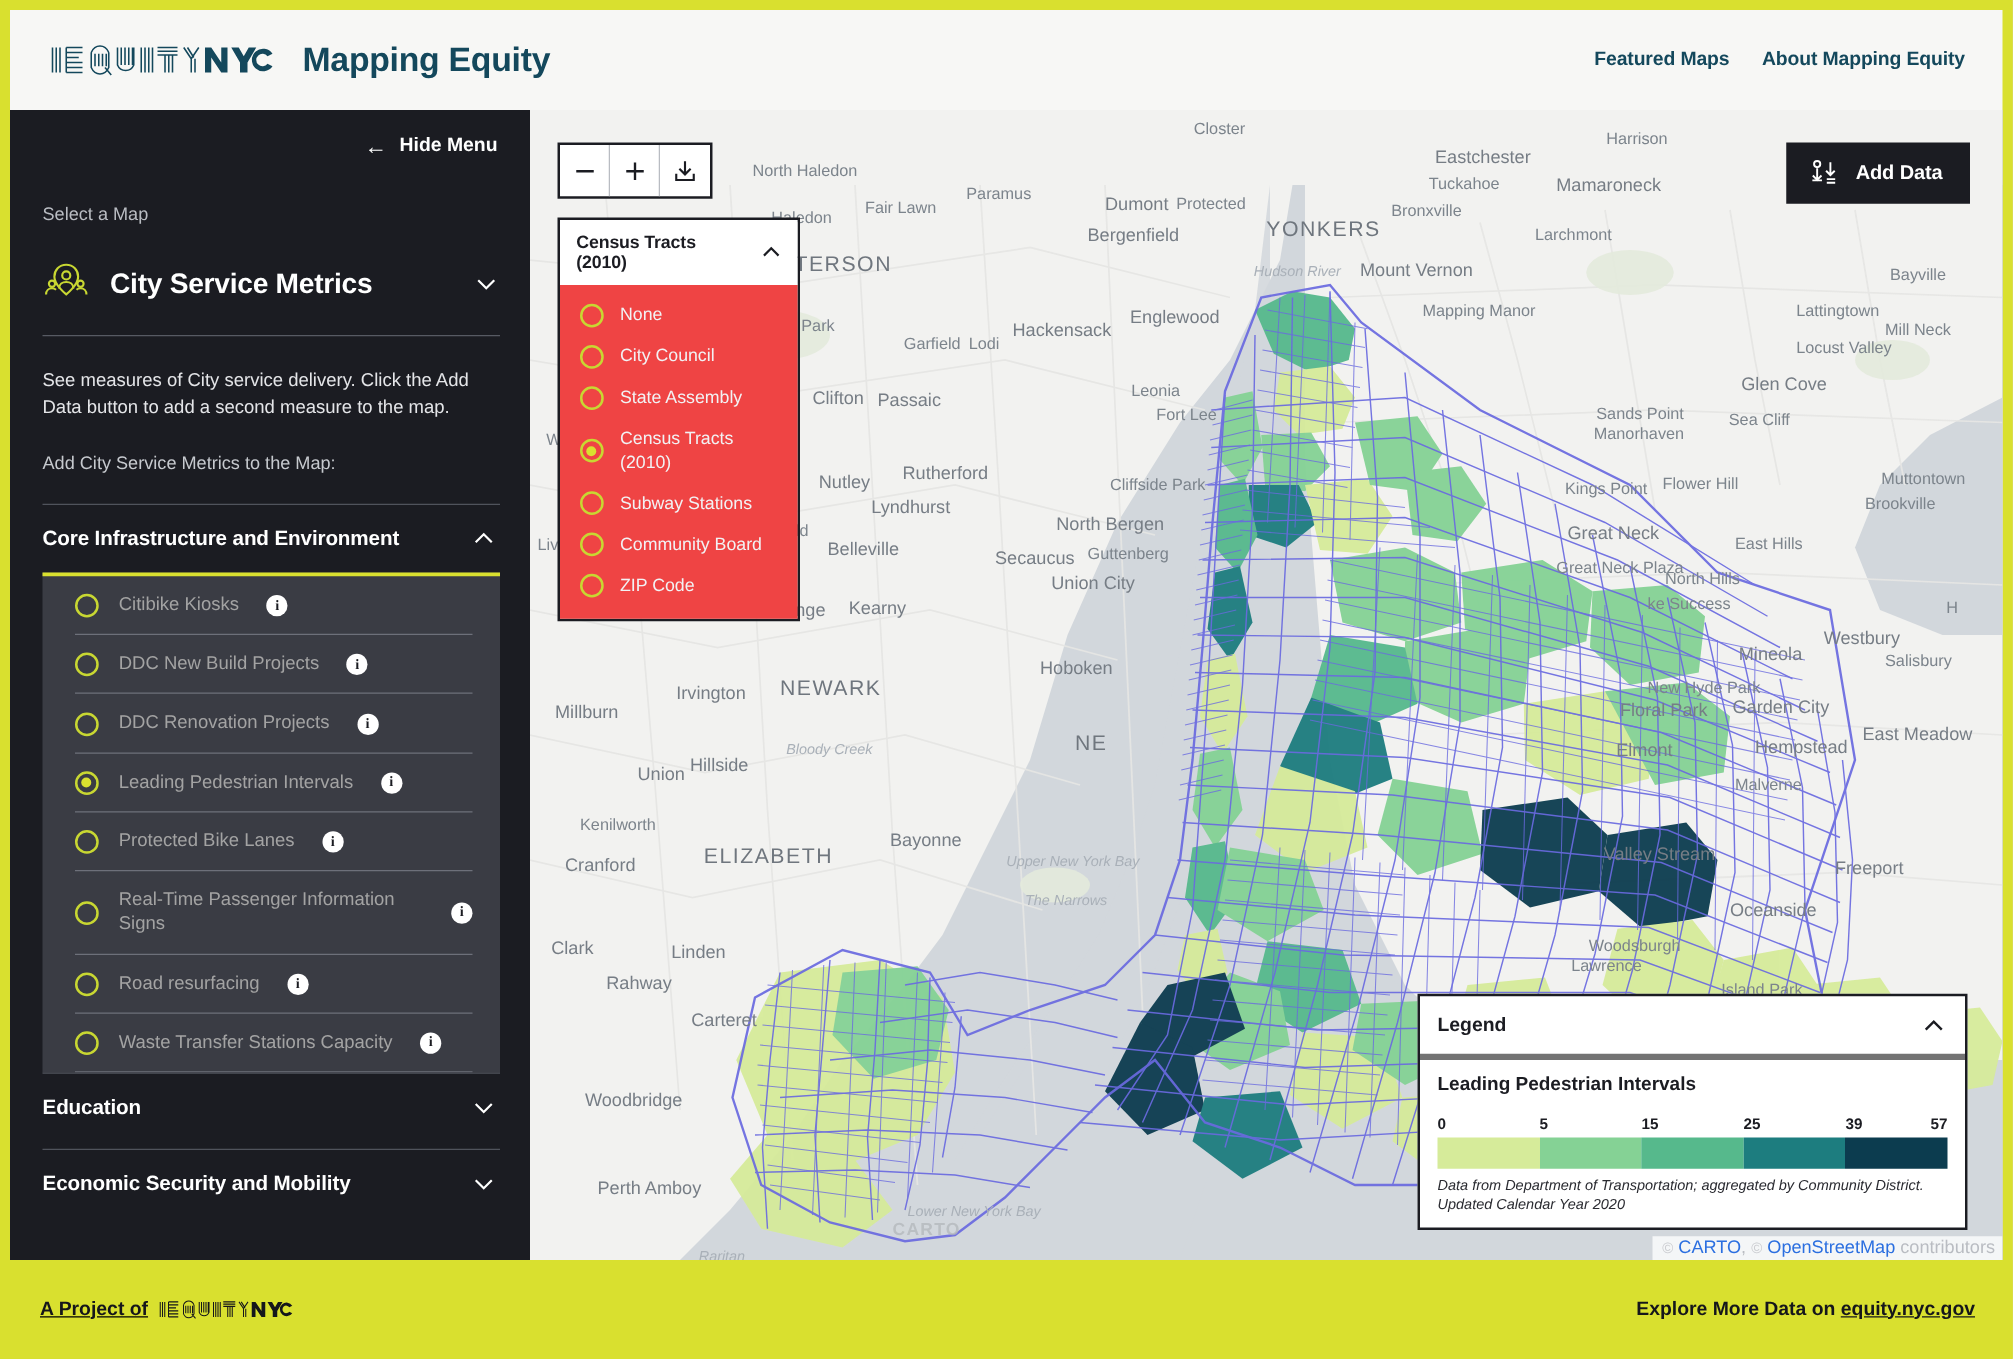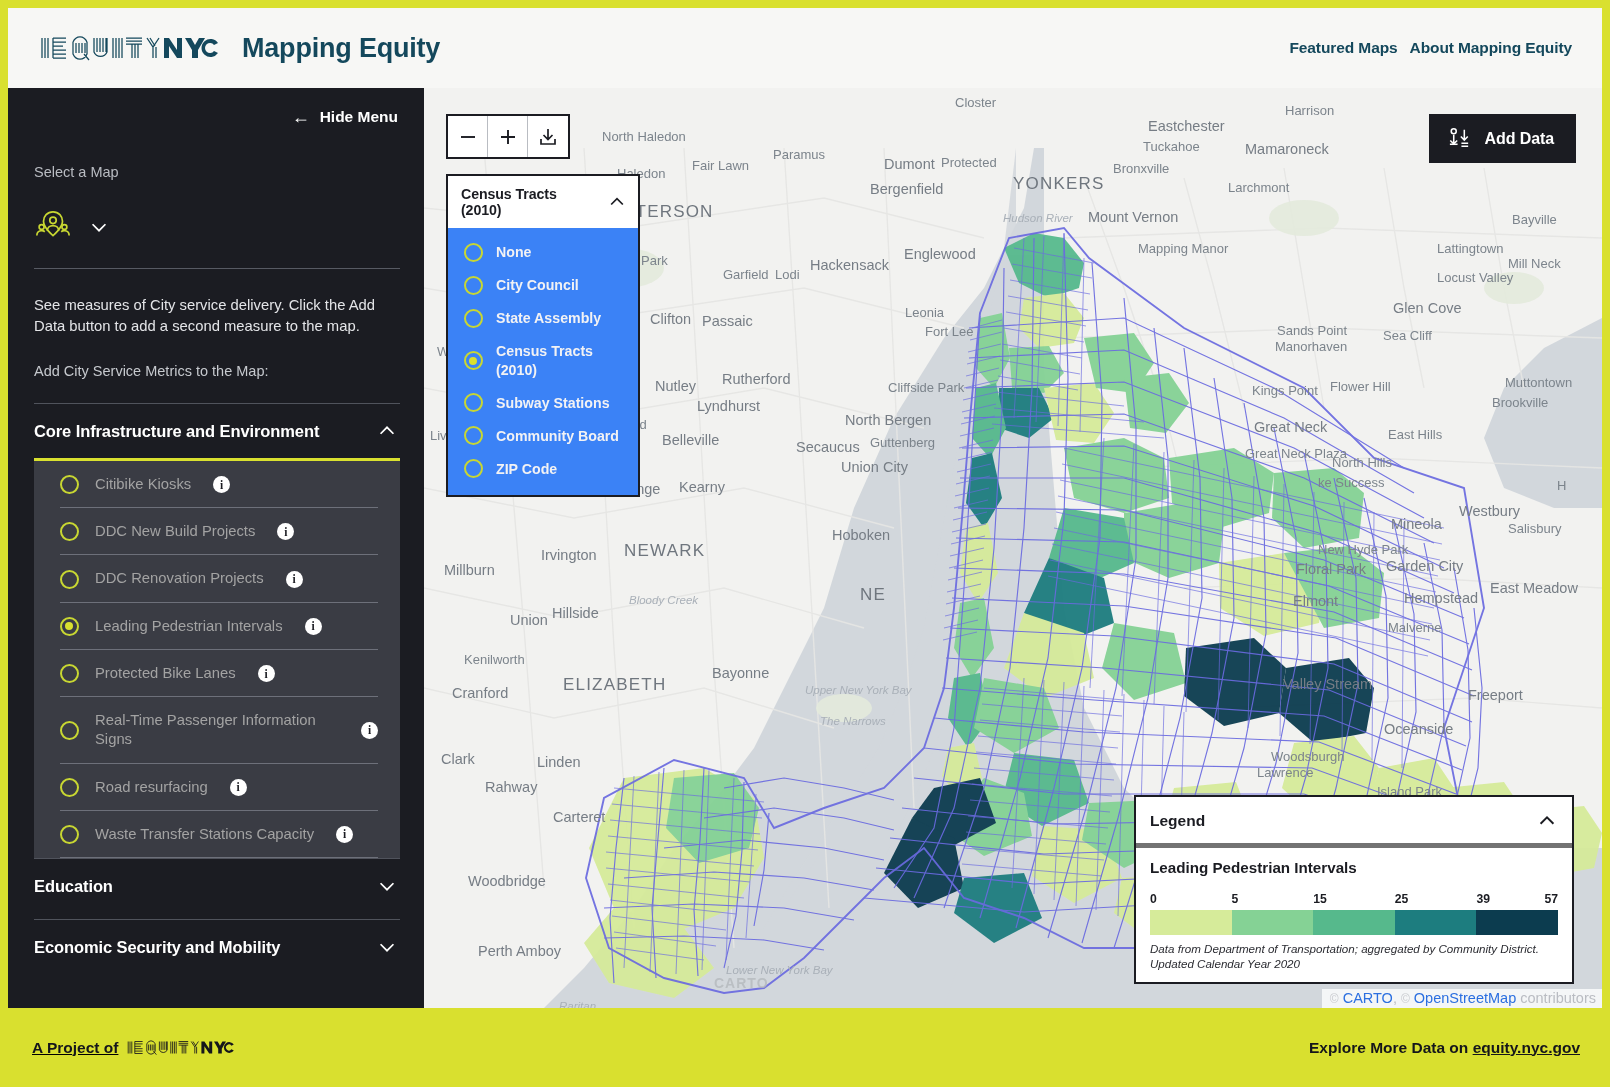--- a/index.html
+++ b/index.html
@@ -30,21 +30,21 @@
   .brand-title {
     font-size: 27px;
     font-weight: 700;
     color: #14485c;
     letter-spacing: -0.2px;
   }
   .header-nav {
     margin-left: auto;
     display: flex;
     align-items: center;
-    gap: 12px;
+    gap: 26px;
   }
   .header-nav a {
     font-size: 15.5px;
     font-weight: 700;
     color: #14485c;
     text-decoration: none;
     letter-spacing: -0.1px;
   }
 
   
@@ -226,23 +226,22 @@
     cursor: pointer;
   }
   .layer-head .t {
     font-size: 14.2px;
     font-weight: 700;
     color: #1b1c22;
     flex: 1;
     letter-spacing: -0.1px;
   }
   .layer-body {
-    background: #3b82f6;
+    background: #ef4444;
     padding: 8px 0 10px 0;
-    font-weight: bold;
   }
   .layer-opt {
     display: flex;
     align-items: center;
     gap: 13px;
     padding: 7px 10px 7px 16px;
     cursor: pointer;
   }
   .layer-opt span.lbl {
     font-size: 14.2px;
@@ -413,20 +412,21 @@
       <div class="map-select-row">
         <svg width="38" height="38" viewBox="0 0 40 40">
           <path d="M20 4 c-6 0 -10 4.5 -10 10 c0 7 10 15 10 15 s10 -8 10 -15 c0 -5.5 -4 -10 -10 -10 z" fill="none" stroke="#c8d732" stroke-width="1.8"></path>
           <circle cx="20" cy="13" r="3.4" fill="none" stroke="#c8d732" stroke-width="1.8"></circle>
           <path d="M14 24 c0 -3.5 2.8 -5.5 6 -5.5 c3.2 0 6 2 6 5.5" fill="none" stroke="#c8d732" stroke-width="1.8"></path>
           <circle cx="8" cy="20" r="2.6" fill="none" stroke="#c8d732" stroke-width="1.8"></circle>
           <path d="M3 29 c0 -3.2 2.2 -5.2 5 -5.2 c1.3 0 2.5 0.4 3.4 1.2" fill="none" stroke="#c8d732" stroke-width="1.8"></path>
           <circle cx="32" cy="20" r="2.6" fill="none" stroke="#c8d732" stroke-width="1.8"></circle>
           <path d="M37 29 c0 -3.2 -2.2 -5.2 -5 -5.2 c-1.3 0 -2.5 0.4 -3.4 1.2" fill="none" stroke="#c8d732" stroke-width="1.8"></path>
         </svg>
+        <span class="map-select-title">City Service Metrics</span>
         <svg class="chev" viewBox="0 0 24 24">
             <path d="M5 9 l7 7 l7 -7" fill="none" stroke="#ffffff" stroke-width="1.9"></path>
           </svg>
       </div>
 
       <div class="descr">See measures of City service delivery. Click the Add Data button to add a second measure to the map.</div>
       <div class="add-label">Add City Service Metrics to the Map:</div>
 
       <div class="accordion">
         <div class="acc-head">

